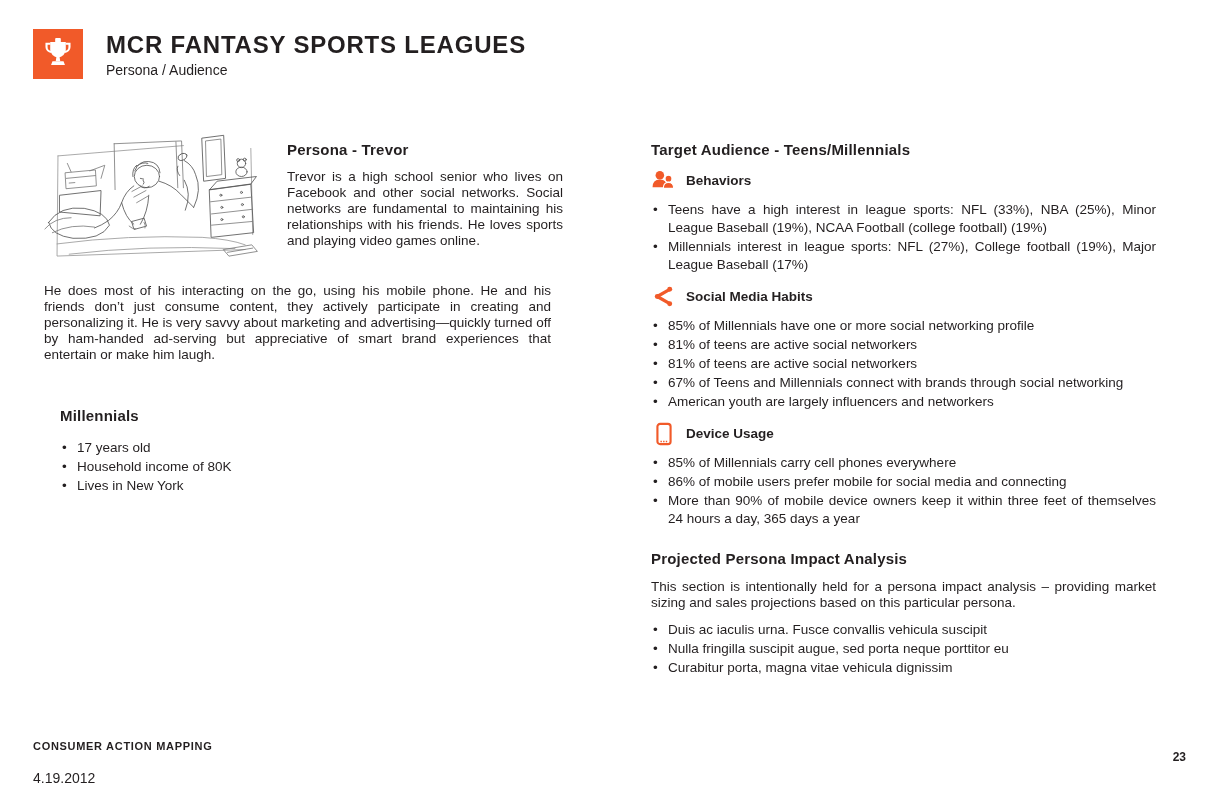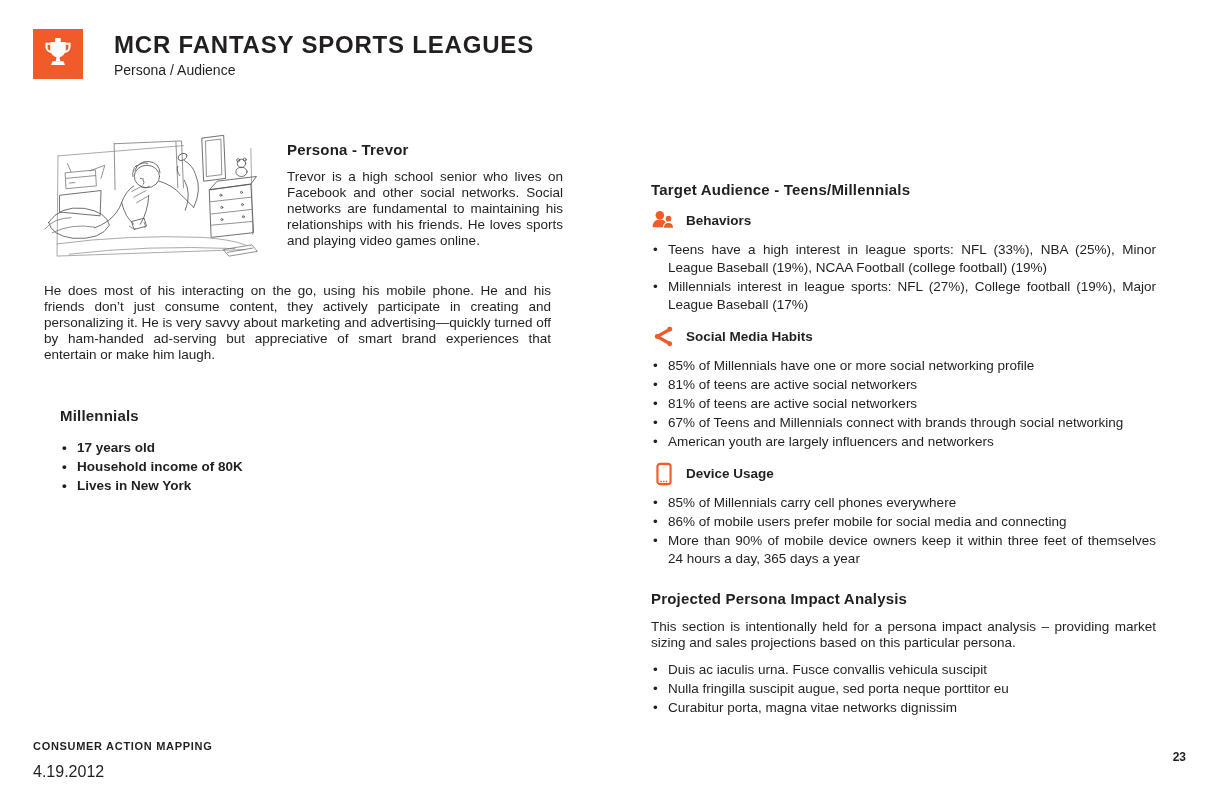--- a/index.html
+++ b/index.html
@@ -8,21 +8,21 @@
     font-family: "Liberation Sans", sans-serif;
     color: #231f20;
     width: 1224px;
     height: 792px;
     position: relative;
     overflow: hidden;
   }
   .page { position: absolute; inset: 0; background: #fff; }
 
   
-  .header { position: absolute; left: 33px; top: 29px; display: flex; gap: 31px; align-items: flex-start; }
+  .header { position: absolute; left: 33px; top: 29px; display: flex; gap: 23px; align-items: flex-start; }
   .logo {
     width: 50px; height: 50px; background: #F15A29;
     display: flex; align-items: center; justify-content: center; flex: none;
   }
   .header-text { padding-top: 3px; }
   h1.title { font-size: 24px; font-weight: bold; letter-spacing: 0.8px; line-height: 1.1; }
   .subtitle { font-size: 14px; margin-top: 4px; }
 
   
   h2.sec-heading { font-size: 15px; font-weight: bold; letter-spacing: 0.2px; }
@@ -35,38 +35,38 @@
   }
   ul.bullets li::before { content: "\2022"; position: absolute; left: 2px; top: 0; }
 
   
   .sketch { position: absolute; left: 43px; top: 127px; width: 220px; height: 143px; }
   .persona-text { position: absolute; left: 287px; top: 141px; width: 276px; }
   .persona-text h2 { margin-bottom: 11px; }
   .persona-body { position: absolute; left: 44px; top: 283px; width: 507px; }
   .demographic { position: absolute; left: 60px; top: 407px; }
   .demographic h2 { margin-bottom: 15px; }
-  .demographic li { line-height: 19px; font-weight: bold; }
+  .demographic li { line-height: 19px; }
 
   
   .col-right { position: absolute; left: 651px; top: 141px; width: 505px; }
-  .col-right h2.audience { margin-bottom: 10px; margin-top: 40px; }
+  .col-right h2.audience { margin-bottom: 10px; }
   .sec-head { display: flex; align-items: center; gap: 10px; margin: 7px 0 8px; height: 25px; }
   .sec-icon { flex: none; display: flex; align-items: center; justify-content: center; width: 25px; }
   .sec-title { font-size: 13.5px; font-weight: bold; }
   .sec ul.bullets { margin-bottom: 10px; }
   .sec ul.bullets li { text-align: justify; }
 
   .impact h2 { margin: 22px 0 12px; }
   .impact p { margin-bottom: 10px; }
 
   
   .footer-left { position: absolute; left: 33px; top: 740px; }
   .footer-project { font-size: 11px; font-weight: bold; letter-spacing: 0.7px; }
-  .footer-date { font-size: 16px; margin-top: 11px; }
+  .footer-date { font-size: 14px; margin-top: 18px; }
   .page-number { position: absolute; right: 38px; top: 750px; font-size: 12px; font-weight: bold; }
 </style>
 </head>
 <body>
 
 <div class="page">
 
   <header class="header">
     <div class="logo">
       <span>
@@ -234,21 +234,21 @@
     <div class="impact">
       <h2 class="sec-heading">Projected Persona Impact Analysis</h2>
       <p class="body-text just">This section is intentionally held for a persona impact analysis – providing market sizing and sales projections based on this particular persona.</p>
       <ul class="bullets">
 
           <li>Duis ac iaculis urna. Fusce convallis vehicula suscipit</li>
 
           <li>Nulla fringilla suscipit augue, sed porta neque porttitor eu</li>
 
 
-          <li>Curabitur porta, magna vitae networks dignissim</li>
+          <li>Curabitur porta, magna vitae vehicula dignissim</li>
         </ul>
     </div>
   </section>
 
   <footer>
     <div class="footer-left">
       <div class="footer-project">CONSUMER ACTION MAPPING</div>
       <div class="footer-date">4.19.2012</div>
     </div>
     <div class="page-number">23</div>

